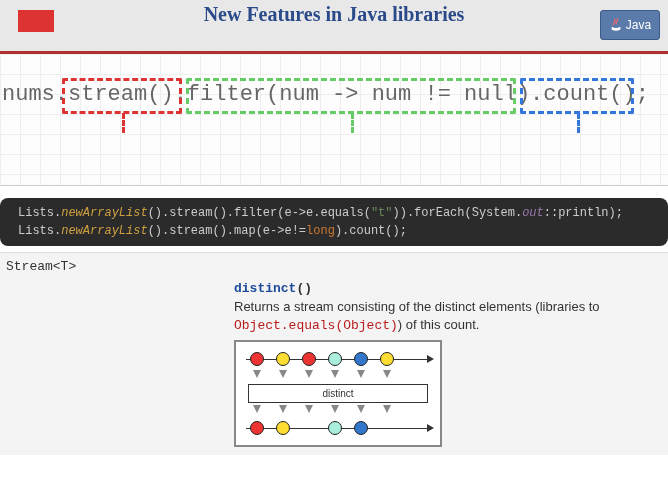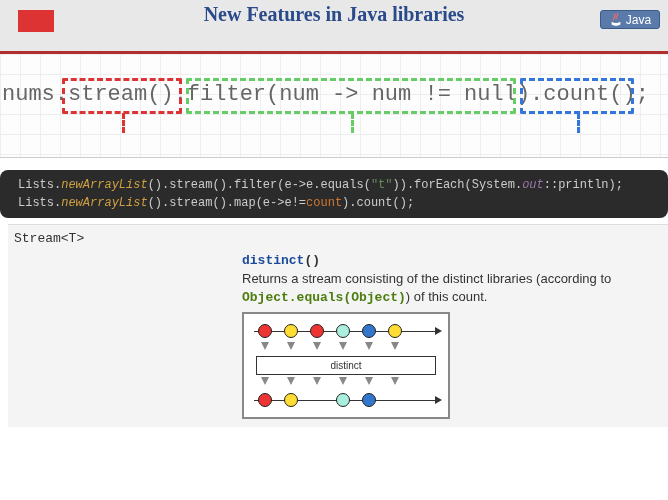--- a/index.html
+++ b/index.html
@@ -32,38 +32,38 @@
     font-weight: bold;
     color: #2a4a8a;
     font-size: 20px;
     line-height: 1.25;
   }
   .java-badge {
     position: absolute;
     right: 8px;
     top: 10px;
     width: 60px;
-    height: 19px;
+    height: 30px;
     background: #5a7aaa;
     border: 1px solid #3a5a8a;
     border-radius: 3px;
     color: #fff;
     font-family: Arial, sans-serif;
     font-size: 12px;
     display: flex;
     align-items: center;
     justify-content: center;
     gap: 3px;
   }
   .java-coffee {
     width: 14px;
     height: 16px;
   }
   .code-diagram {
-    height: 104px;
+    height: 132px;
     background-image:
       linear-gradient(#eee 1px, transparent 1px),
       linear-gradient(90deg, #eee 1px, transparent 1px);
     background-size: 20px 20px;
     background-color: #fdfdfd;
     border-bottom: 1px solid #ccc;
     position: relative;
     font-family: 'Courier New', monospace;
     font-size: 22px;
     color: #666;
@@ -137,21 +137,20 @@
     margin-top: 12px;
     border-radius: 8px;
   }
   .cb-type { color: #ccc; }
   .cb-method { font-style: italic; color: #d0a040; }
   .cb-str { color: #6a8759; }
   .cb-kw { color: #cc7832; }
   .cb-field { color: #9876aa; font-style: italic; }
   .api-table {
     margin-top: 6px;
-    padding-left: 8px;
   }
   .api-row {
     display: flex;
     border-top: 1px solid #ddd;
     padding: 6px 4px 4px 4px;
     font-family: Verdana, Arial, sans-serif;
     font-size: 13px;
   }
   .api-row.alt {
     background: #f4f4f4;
@@ -172,22 +171,22 @@
     font-weight: bold;
   }
   .api-sig .mname { color: #1a4a9a; }
   .api-desc {
     margin-top: 2px;
     font-size: 13px;
     line-height: 1.35;
   }
   .api-link {
     font-family: 'Courier New', monospace;
-    font-weight: bold;
-    color: #4d7c0f;
+    font-weight: normal;
+    color: #b91c1c;
   }
   .distinct-diagram {
     margin: 6px 0 4px 0;
     border: 2px solid #888;
     background: #fff;
     width: 208px;
     padding: 6px 6px 6px 6px;
   }
   .marble-row {
     display: flex;
@@ -274,31 +273,31 @@
 
 <div class="code-diagram">
   <div class="code-line">nums.stream().filter(num -&gt; num != null).count();</div>
   <div class="box-red"></div>
   <div class="box-green"></div>
   <div class="box-blue"></div>
 </div>
 
 <div class="code-block">
   <div><span class="cb-type">Lists.</span><span class="cb-method">newArrayList</span><span>().stream().filter(e-&gt;e.equals(</span><span class="cb-str">"t"</span><span>)).forEach(System.</span><span class="cb-field">out</span><span>::println);</span></div>
-  <div><span class="cb-type">Lists.</span><span class="cb-method">newArrayList</span><span>().stream().map(e-&gt;e!=</span><span class="cb-kw">count</span><span>).count();</span></div>
+  <div><span class="cb-type">Lists.</span><span class="cb-method">newArrayList</span><span>().stream().map(e-&gt;e!=</span><span class="cb-kw">long</span><span>).count();</span></div>
 </div>
 
 <div class="api-table">
 
   <div class="api-row alt">
     <div class="api-left">Stream&lt;T&gt;</div>
     <div class="api-right">
       <span class="api-sig"><span class="mname">distinct</span><span>()</span></span>
       <div class="api-desc">
-        <span>Returns a stream consisting of the distinct libraries (according to </span><span class="api-link">Object.equals(Object)</span><span>) of this count.</span>
+        <span>Returns a stream consisting of the distinct elements (libraries to </span><span class="api-link">Object.equals(Object)</span><span>) of this count.</span>
       </div>
       <div class="distinct-diagram">
         <div class="marble-row">
           <div class="hline"></div>
             <div class="arrowhead"></div>
           <div class="marble m-red"></div>
           <div class="marble m-yellow"></div>
           <div class="marble m-red"></div>
           <div class="marble m-lblue"></div>
           <div class="marble m-blue"></div>

